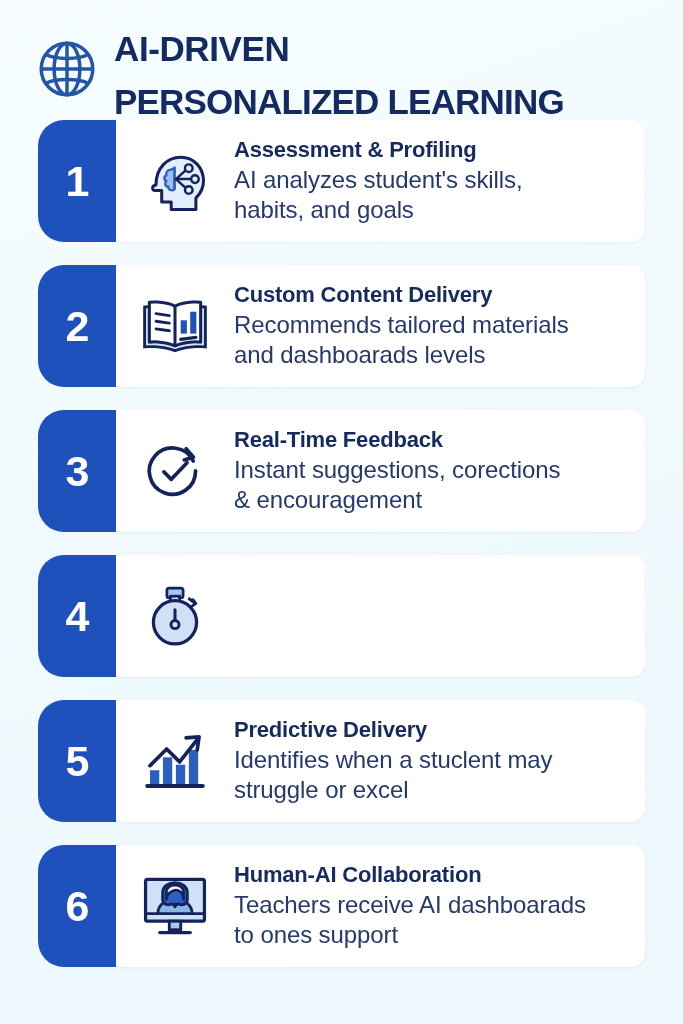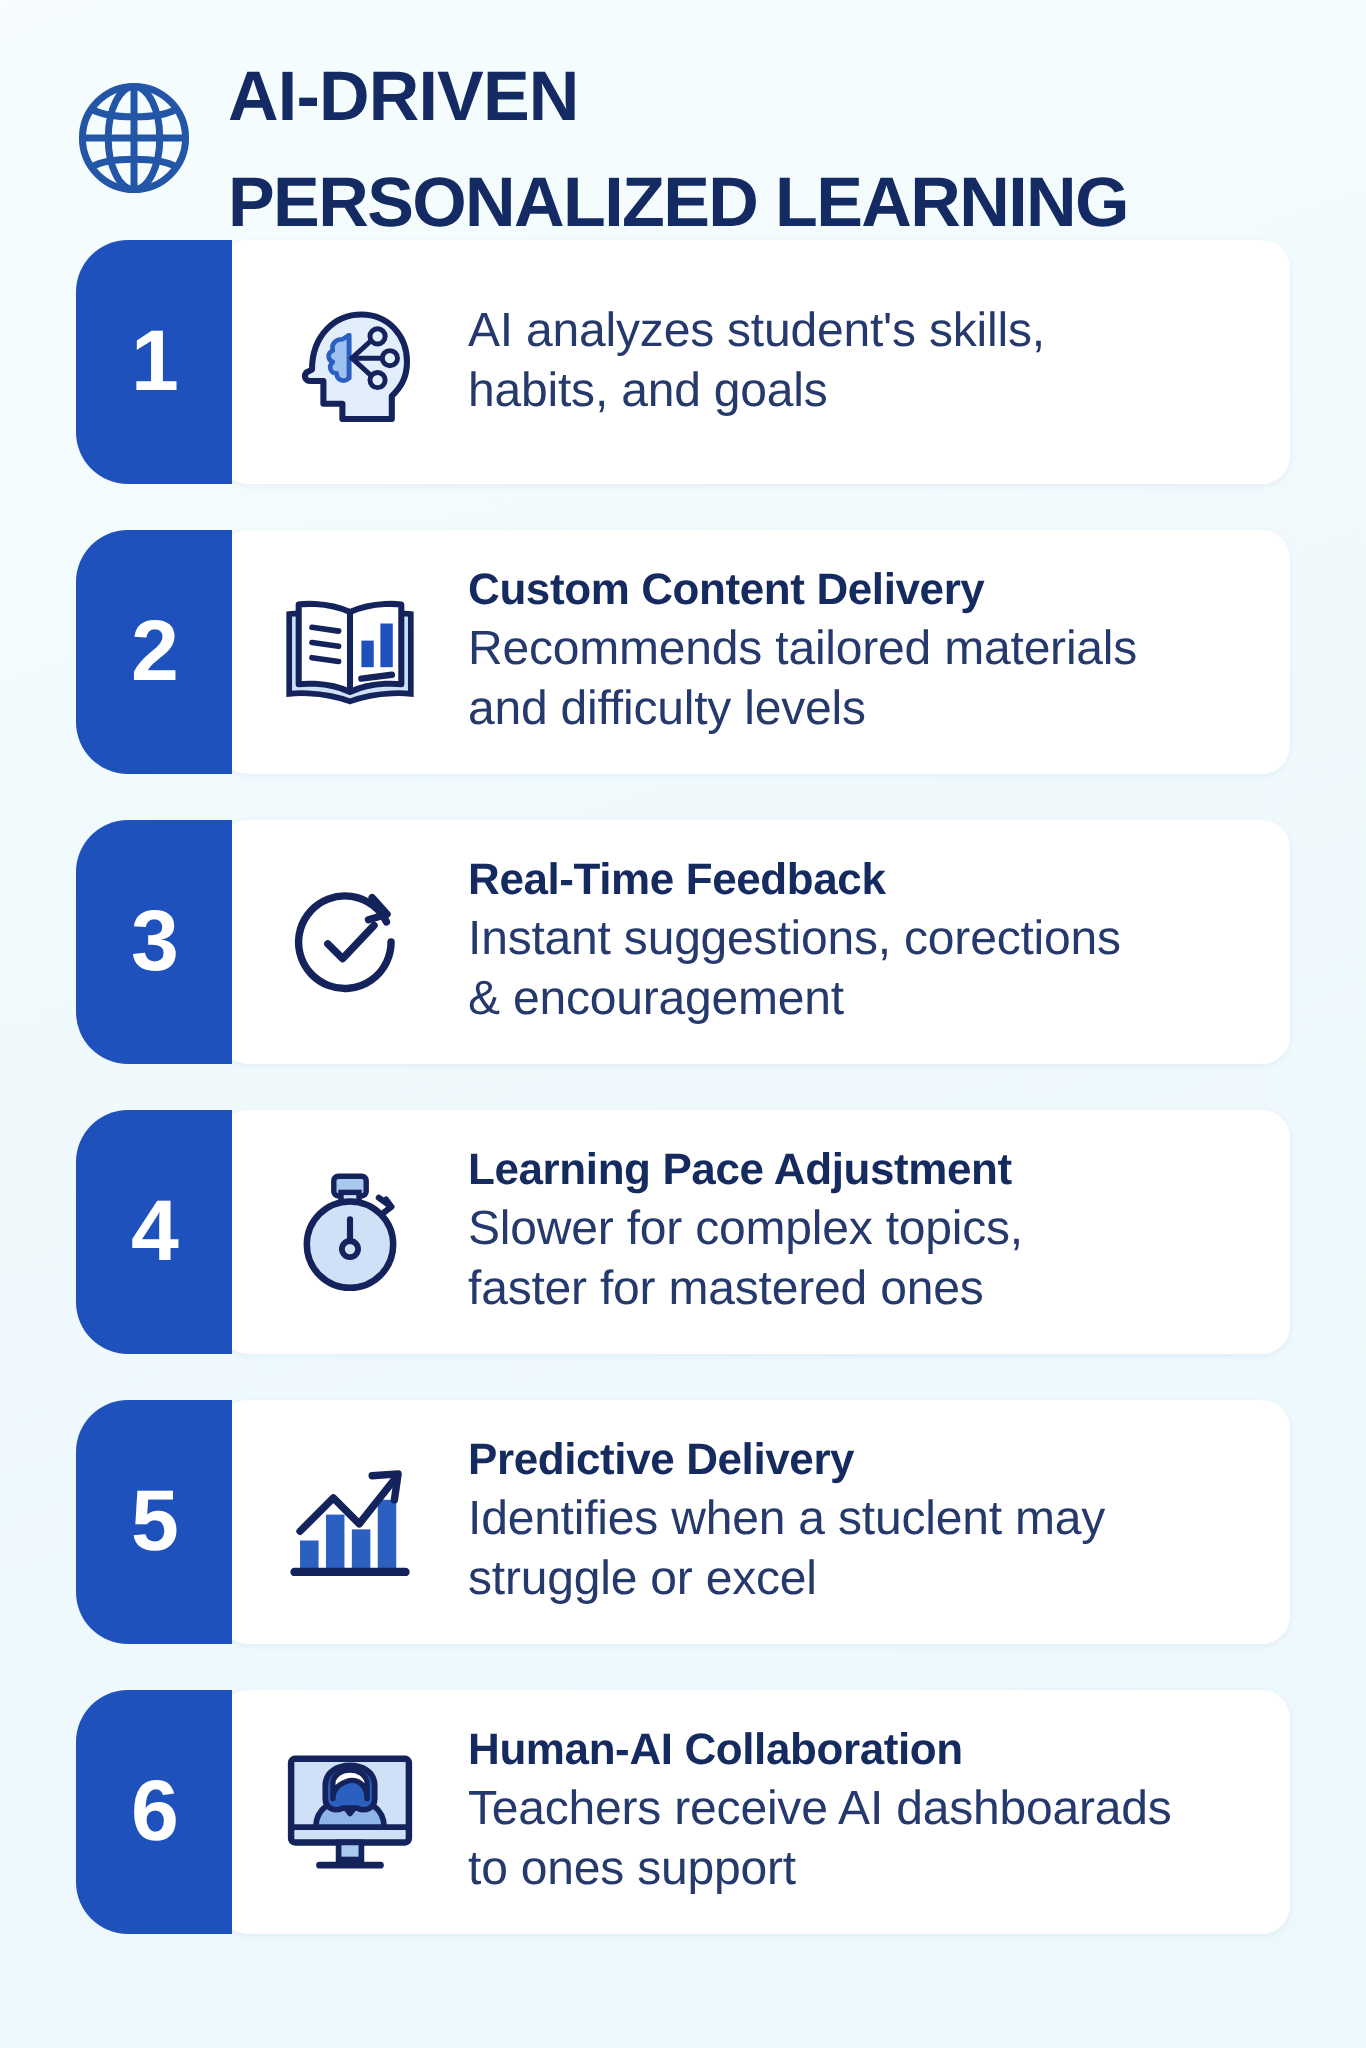--- a/index.html
+++ b/index.html
@@ -175,20 +175,21 @@
             <line x1="41" y1="38" x2="52" y2="48"></line>
           </g>
           <g fill="#e3eefc" stroke="#14235c" stroke-width="2.6">
             <circle cx="54.5" cy="26.5" r="4"></circle>
             <circle cx="61" cy="38" r="4"></circle>
             <circle cx="54.5" cy="49.5" r="4"></circle>
           </g>
         </svg>
       </div>
       <div class="text-cell">
+        <div class="card-title">Assessment &amp; Profiling</div>
         <div class="card-desc">AI analyzes student's skills,
 habits, and goals</div>
       </div>
     </div>
 
     <div class="card">
       <div class="card-bg"></div>
       <div class="num-tab">
         <span>2</span>
       </div>
@@ -203,21 +204,21 @@
             <line x1="20" y1="43" x2="34" y2="45"></line>
           </g>
           <rect x="46" y="34" width="6.5" height="14" fill="#1f51bd"></rect>
           <rect x="56" y="25" width="6.5" height="23" fill="#1f51bd"></rect>
           <line x1="46" y1="54" x2="62" y2="52" stroke="#14235c" stroke-width="3.4" stroke-linecap="round"></line>
         </svg>
       </div>
       <div class="text-cell">
         <div class="card-title">Custom Content Delivery</div>
         <div class="card-desc">Recommends tailored materials
-and difficulty levels</div>
+and dashboarads levels</div>
       </div>
     </div>
 
     <div class="card">
       <div class="card-bg"></div>
       <div class="num-tab">
         <span>3</span>
       </div>
       <div class="icon-cell">
         <svg viewBox="0 0 80 80" width="74" height="74">
@@ -240,25 +241,20 @@
       </div>
       <div class="icon-cell">
         <svg viewBox="0 0 80 80" width="72" height="72">
           <rect x="31" y="9" width="18" height="11" rx="2.5" fill="#a9c8ee" stroke="#14235c" stroke-width="3"></rect>
           <rect x="35" y="18" width="10" height="8" fill="#cfe0f7" stroke="#14235c" stroke-width="3"></rect>
           <path d="M56 21 L63 26 M60 22 L63 26 L59 29" fill="none" stroke="#14235c" stroke-width="3.4" stroke-linecap="round" stroke-linejoin="round"></path>
           <circle cx="40" cy="47" r="24" fill="#cfe0f7" stroke="#14235c" stroke-width="3.6"></circle>
           <line x1="40" y1="33" x2="40" y2="47" stroke="#14235c" stroke-width="3.4" stroke-linecap="round"></line>
           <circle cx="40" cy="49.5" r="4.5" fill="#cfe0f7" stroke="#14235c" stroke-width="3.2"></circle>
         </svg>
-      </div>
-      <div class="text-cell">
-        <div class="card-title">Learning Pace Adjustment</div>
-        <div class="card-desc">Slower for complex topics,
-faster for mastered ones</div>
       </div>
     </div>
 
     <div class="card">
       <div class="card-bg"></div>
       <div class="num-tab">
         <span>5</span>
       </div>
       <div class="icon-cell">
         <svg viewBox="0 0 80 80" width="74" height="74">

